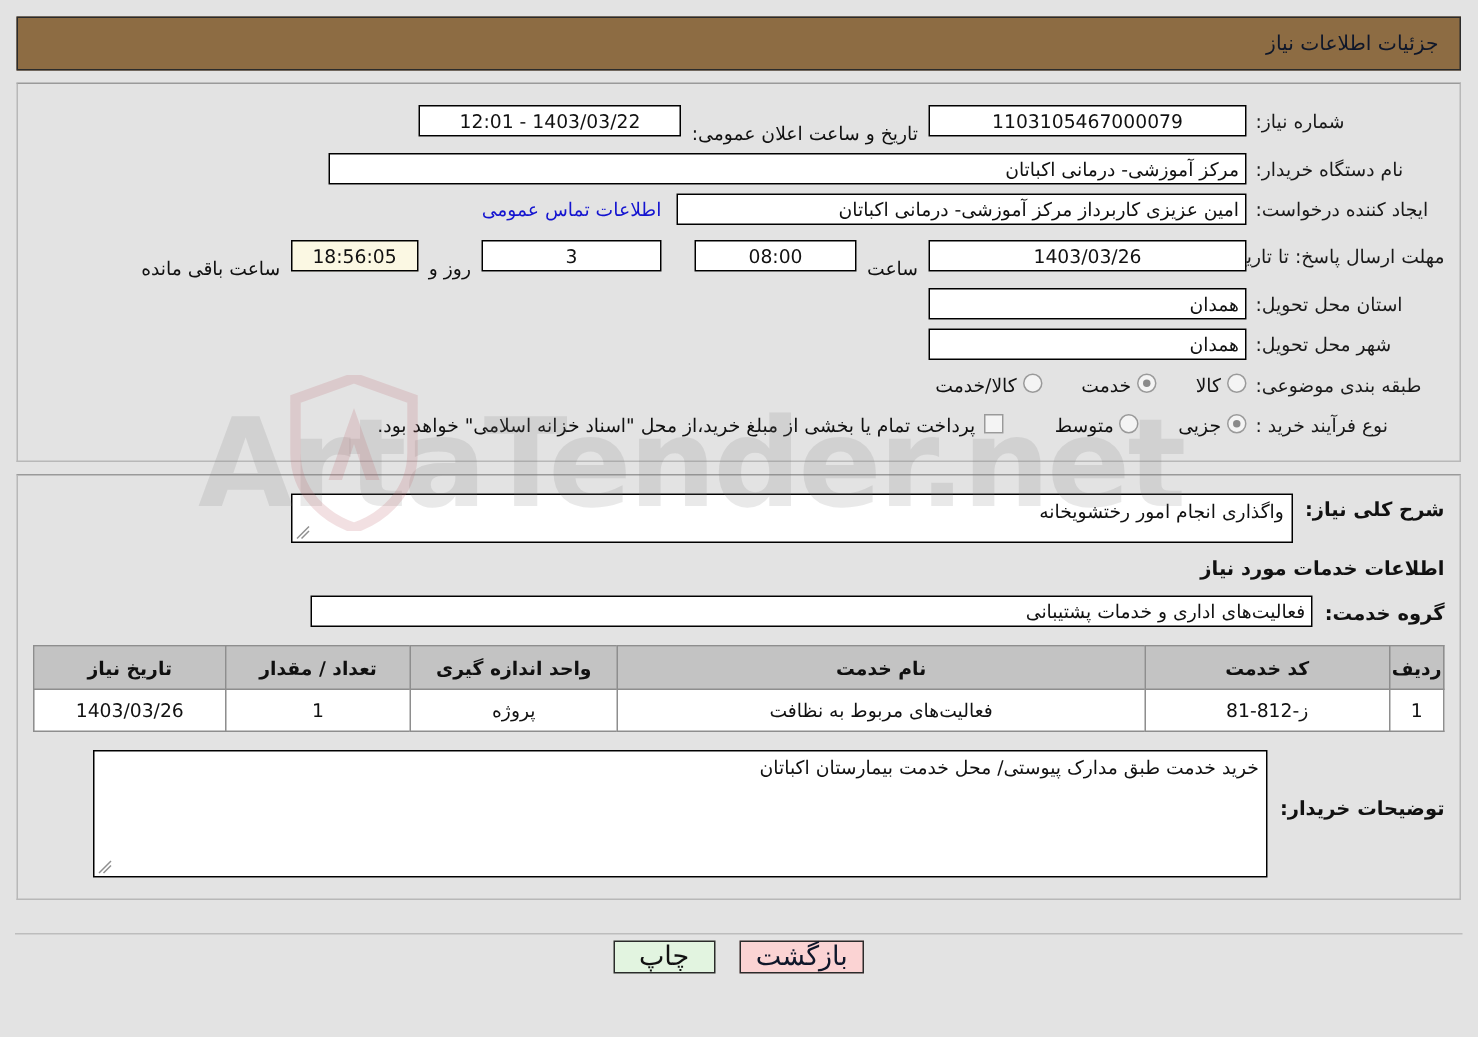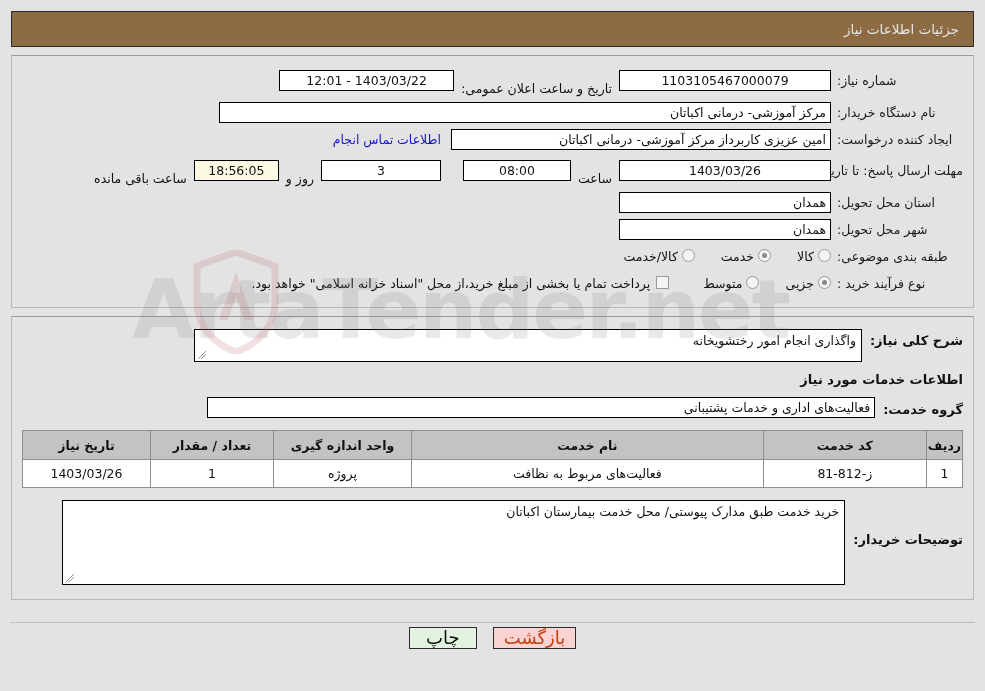--- a/index.html
+++ b/index.html
@@ -53,21 +53,21 @@
     height: 36px;
     background: #8d6c43;
     border: 1px solid #2b2b2b;
     box-sizing: border-box;
     display: flex;
     align-items: center;
     justify-content: flex-start;
     padding: 0 14px;
   }
   .page-header .title {
-    color: #e5e5e5;
+    color: #0f172a;
     font-size: 13.5px;
   }
 
   
   .panel {
     margin: 8px 11px 0 11px;
     border: 1px solid #b8b8b8;
     border-top-color: #9a9a9a;
     background: #e3e3e3;
     box-sizing: border-box;
@@ -274,21 +274,21 @@
     border: 1px solid #2b2b2b;
     box-sizing: border-box;
     height: 22px;
     min-width: 68px;
     line-height: 20px;
     font-size: 18px;
     text-align: center;
     cursor: pointer;
     padding: 0 10px;
   }
-  .btn-back  { background: #fbd3d3; color: #c2410c; }
+  .btn-back  { background: #fbd3d3; color: #0f172a; }
   .btn-print { background: #e2f4e0; color: #111; }
 
   .hr-split {
     border: none;
     border-top: 1px solid #bdbdbd;
     margin: 6px 0 0 0;
   }
 </style>
 </head>
 <body>
@@ -315,21 +315,21 @@
   </div>
 
   <div class="row">
     <span class="lbl lbl-w">نام دستگاه خریدار:</span>
     <div class="fld w-612">مرکز آموزشی- درمانی اکباتان</div>
   </div>
 
   <div class="row">
     <span class="lbl lbl-w">ایجاد کننده درخواست:</span>
     <div class="fld w-380">امین عزیزی کاربرداز مرکز آموزشی- درمانی اکباتان</div>
-    <span class="link">اطلاعات تماس انجام</span>
+    <span class="link">اطلاعات تماس عمومی</span>
   </div>
 
   <div class="row">
     <span class="lbl lbl-w lbl-2line">مهلت ارسال پاسخ: تا تاریخ:</span>
     <div class="fld w-186 center">1403/03/26</div>
     <span class="inline-lbl">ساعت</span>
     <div class="fld w-108 center">08:00</div>
     <div class="fld w-120 center" style="margin-right:22px;">3</div>
     <span class="inline-lbl">روز و</span>
     <div class="fld cream w-85 center">18:56:05</div>

